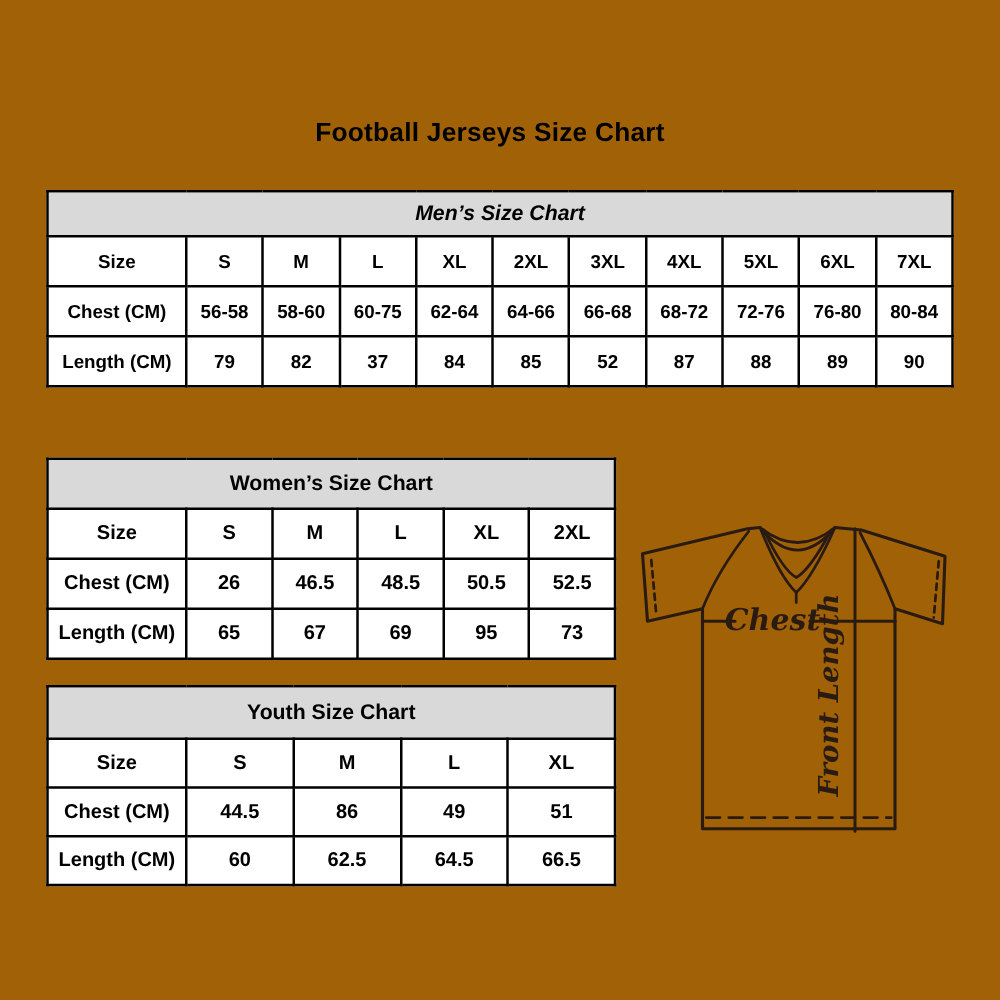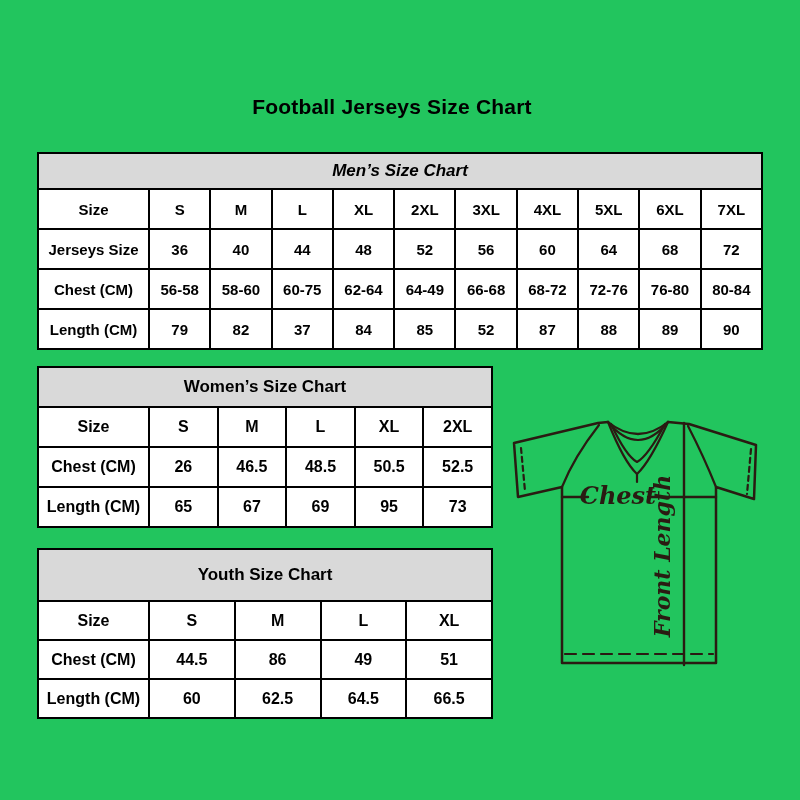--- a/index.html
+++ b/index.html
@@ -1,17 +1,17 @@
 <!DOCTYPE html>
 <html><head>
 <meta charset="utf-8">
 <style>
   html,body { margin:0; padding:0; background:#ffffff; }
   .page {
-    position:relative; width:800px; height:800px; background:#22c55e;
+    position:relative; width:800px; height:800px; background:#a16207;
     font-family:"Liberation Sans", sans-serif; overflow:hidden;
   }
   .title {
     position:absolute; left:0; top:95px; width:784px; margin:0;
     text-align:center; font-size:21px; font-weight:700; color:#000000;
     letter-spacing:0.2px;
   }
   table.tbl {
     position:absolute; border-collapse:collapse; table-layout:fixed;
     font-weight:700; color:#000000; background:#ffffff;
@@ -21,21 +21,21 @@
     padding:0; overflow:hidden; white-space:nowrap;
   }
   table.tbl .tbl-title { background:#d9d9d9; font-size:17px; }
   table.mens   { left:37px; top:152px; width:726px; font-size:15px; }
   table.mens   thead tr { height:36px;font-style:italic; }
   table.mens   tbody tr { height:40px; }
   table.womens { left:37px; top:366px; width:456px; font-size:16px; }
   table.womens thead tr { height:40px; }
   table.womens tbody tr { height:40px; }
   table.youth  { left:37px; top:548px; width:456px; font-size:16px; }
-  table.youth  thead tr { height:52px; }
+  table.youth  thead tr { height:42px; }
   table.youth  tbody tr { height:39px; }
   .jersey { position:absolute; left:502px; top:410px; width:276px; height:260px; }
   .jersey path, .jersey line { fill:none; stroke:#2a1b12; stroke-linecap:round; stroke-linejoin:round; }
   .jersey text {
     fill:#2a1b12; font-family:"DejaVu Serif","Liberation Serif",serif;
     font-style:italic; font-weight:700;
   }
 </style>
 </head>
 <body>
@@ -71,39 +71,26 @@
           <td>L</td>
           <td>XL</td>
           <td>2XL</td>
           <td>3XL</td>
           <td>4XL</td>
           <td>5XL</td>
           <td>6XL</td>
           <td>7XL</td>
         </tr>
         <tr>
-          <th>Jerseys Size</th>
-          <td>36</td>
-          <td>40</td>
-          <td>44</td>
-          <td>48</td>
-          <td>52</td>
-          <td>56</td>
-          <td>60</td>
-          <td>64</td>
-          <td>68</td>
-          <td>72</td>
-        </tr>
-        <tr>
           <th>Chest (CM)</th>
           <td>56-58</td>
           <td>58-60</td>
           <td>60-75</td>
           <td>62-64</td>
-          <td>64-49</td>
+          <td>64-66</td>
           <td>66-68</td>
           <td>68-72</td>
           <td>72-76</td>
           <td>76-80</td>
           <td>80-84</td>
         </tr>
         <tr>
           <th>Length (CM)</th>
           <td>79</td>
           <td>82</td>

